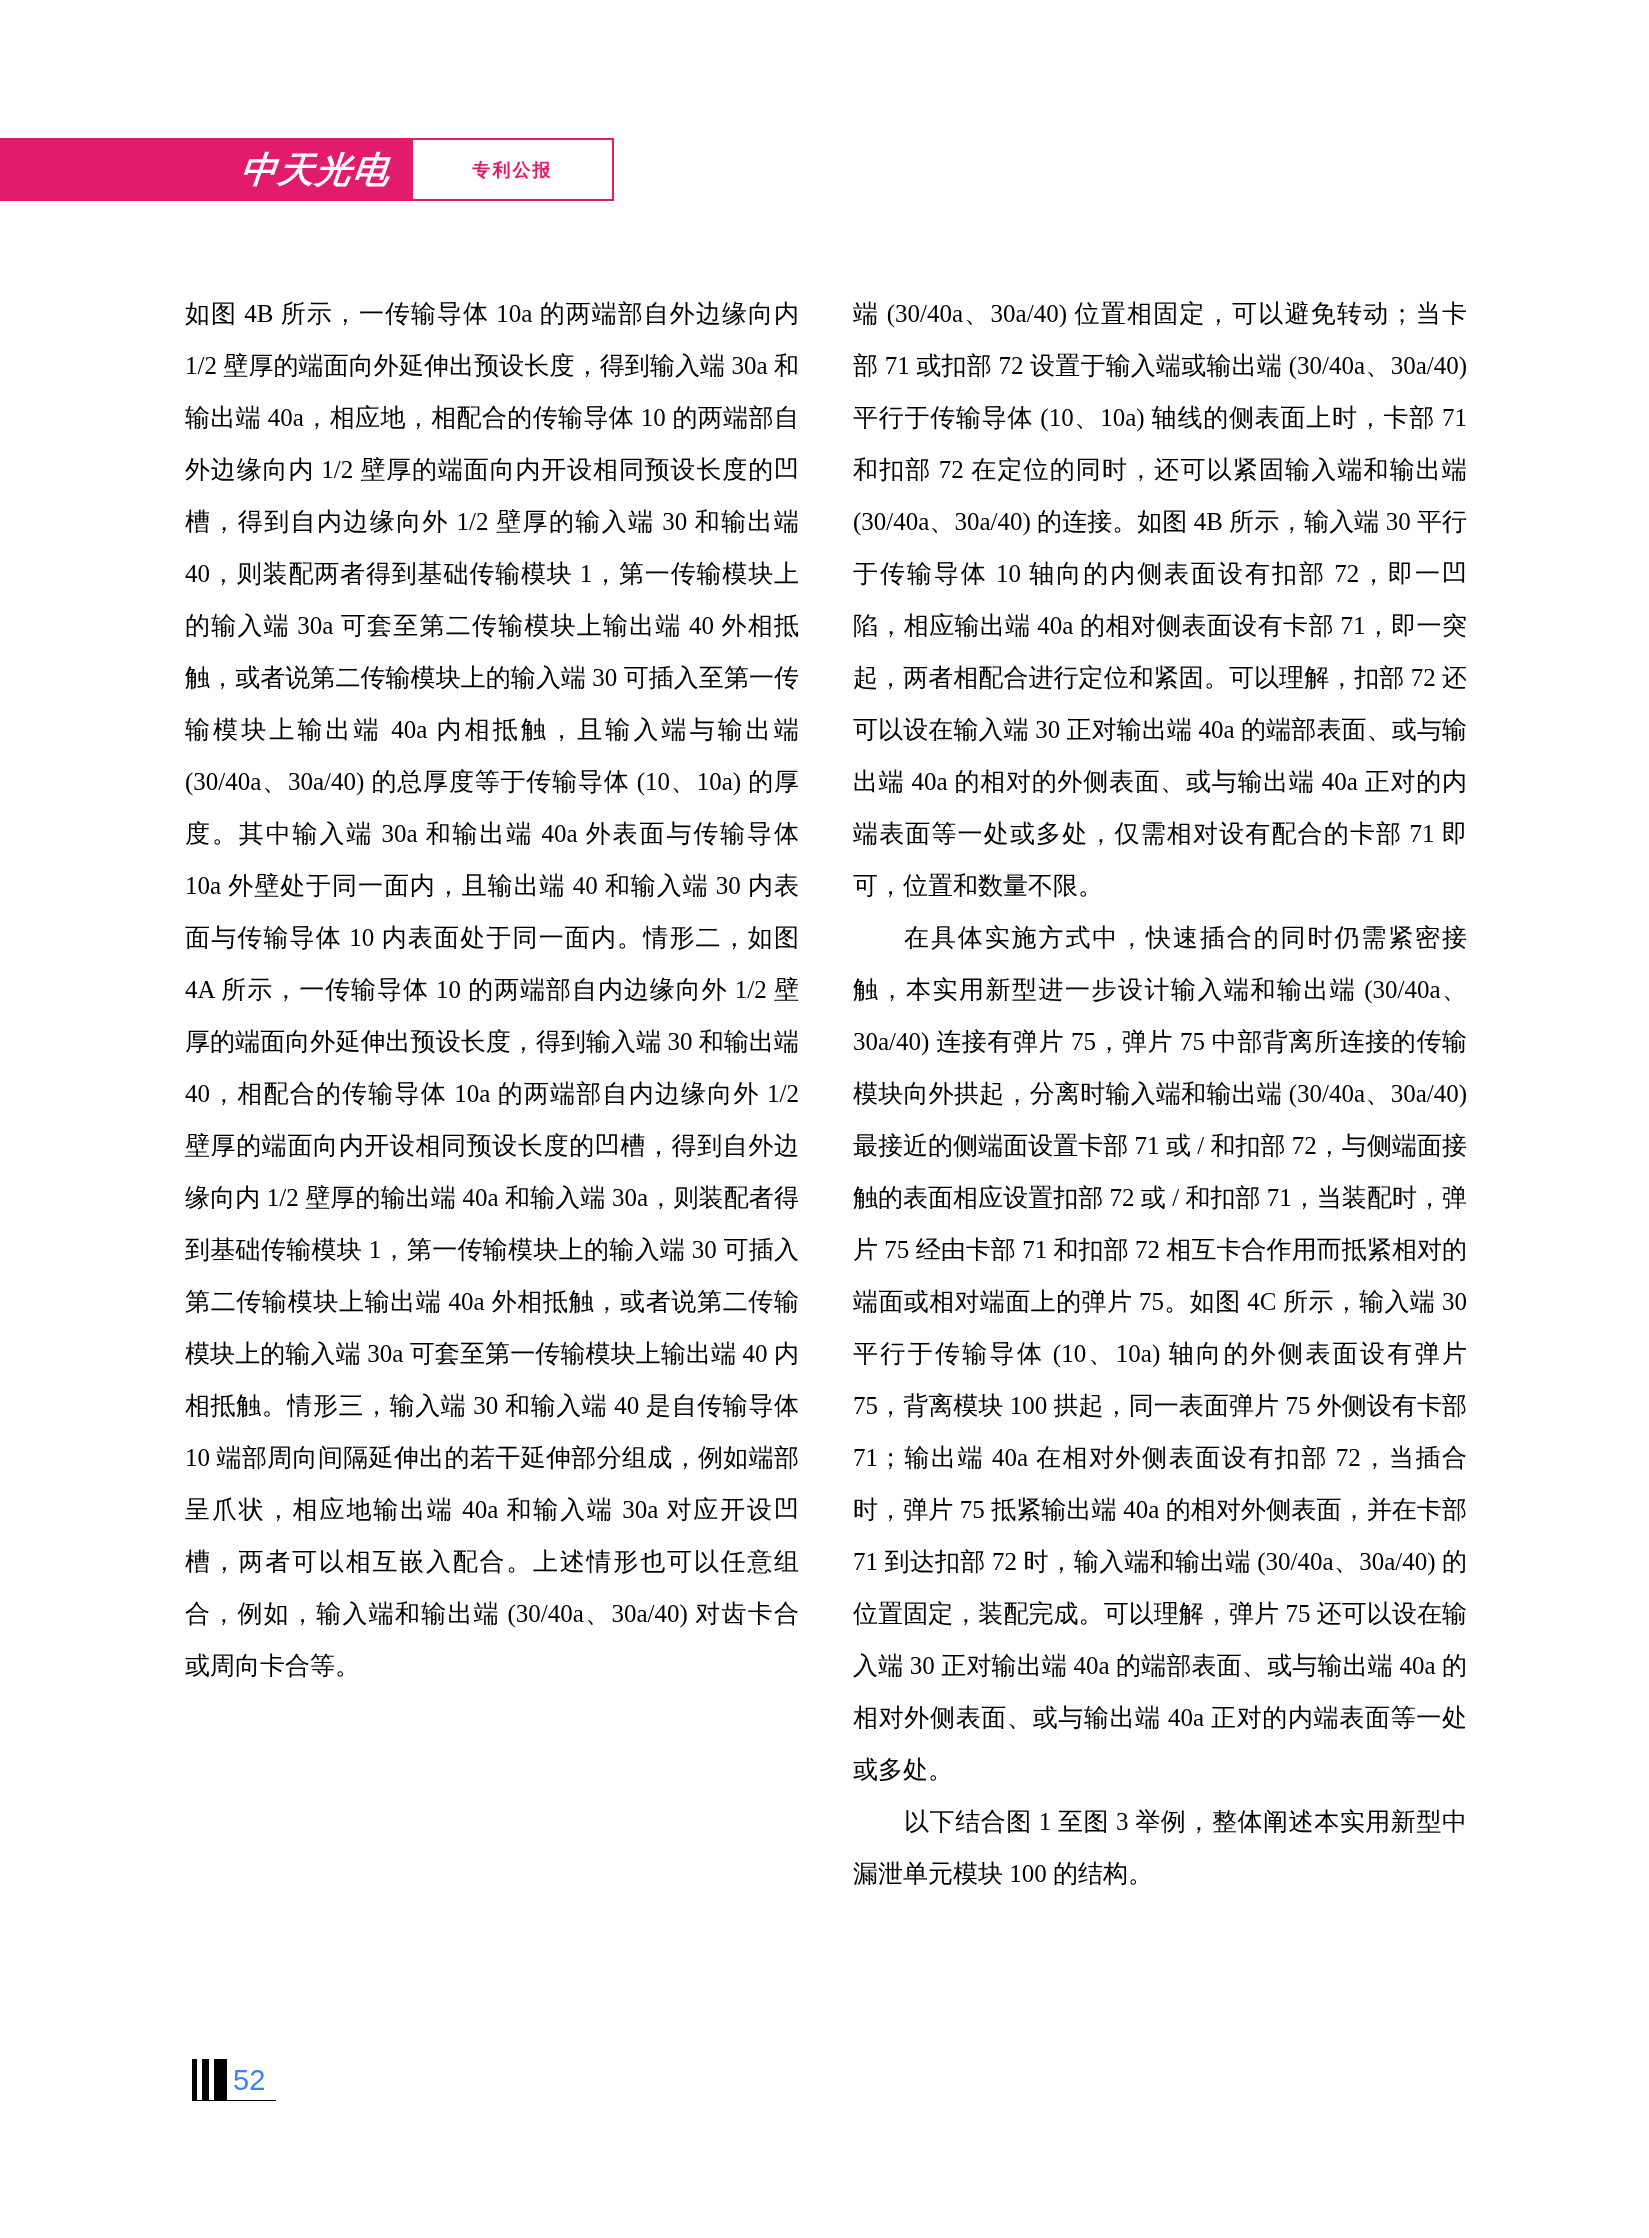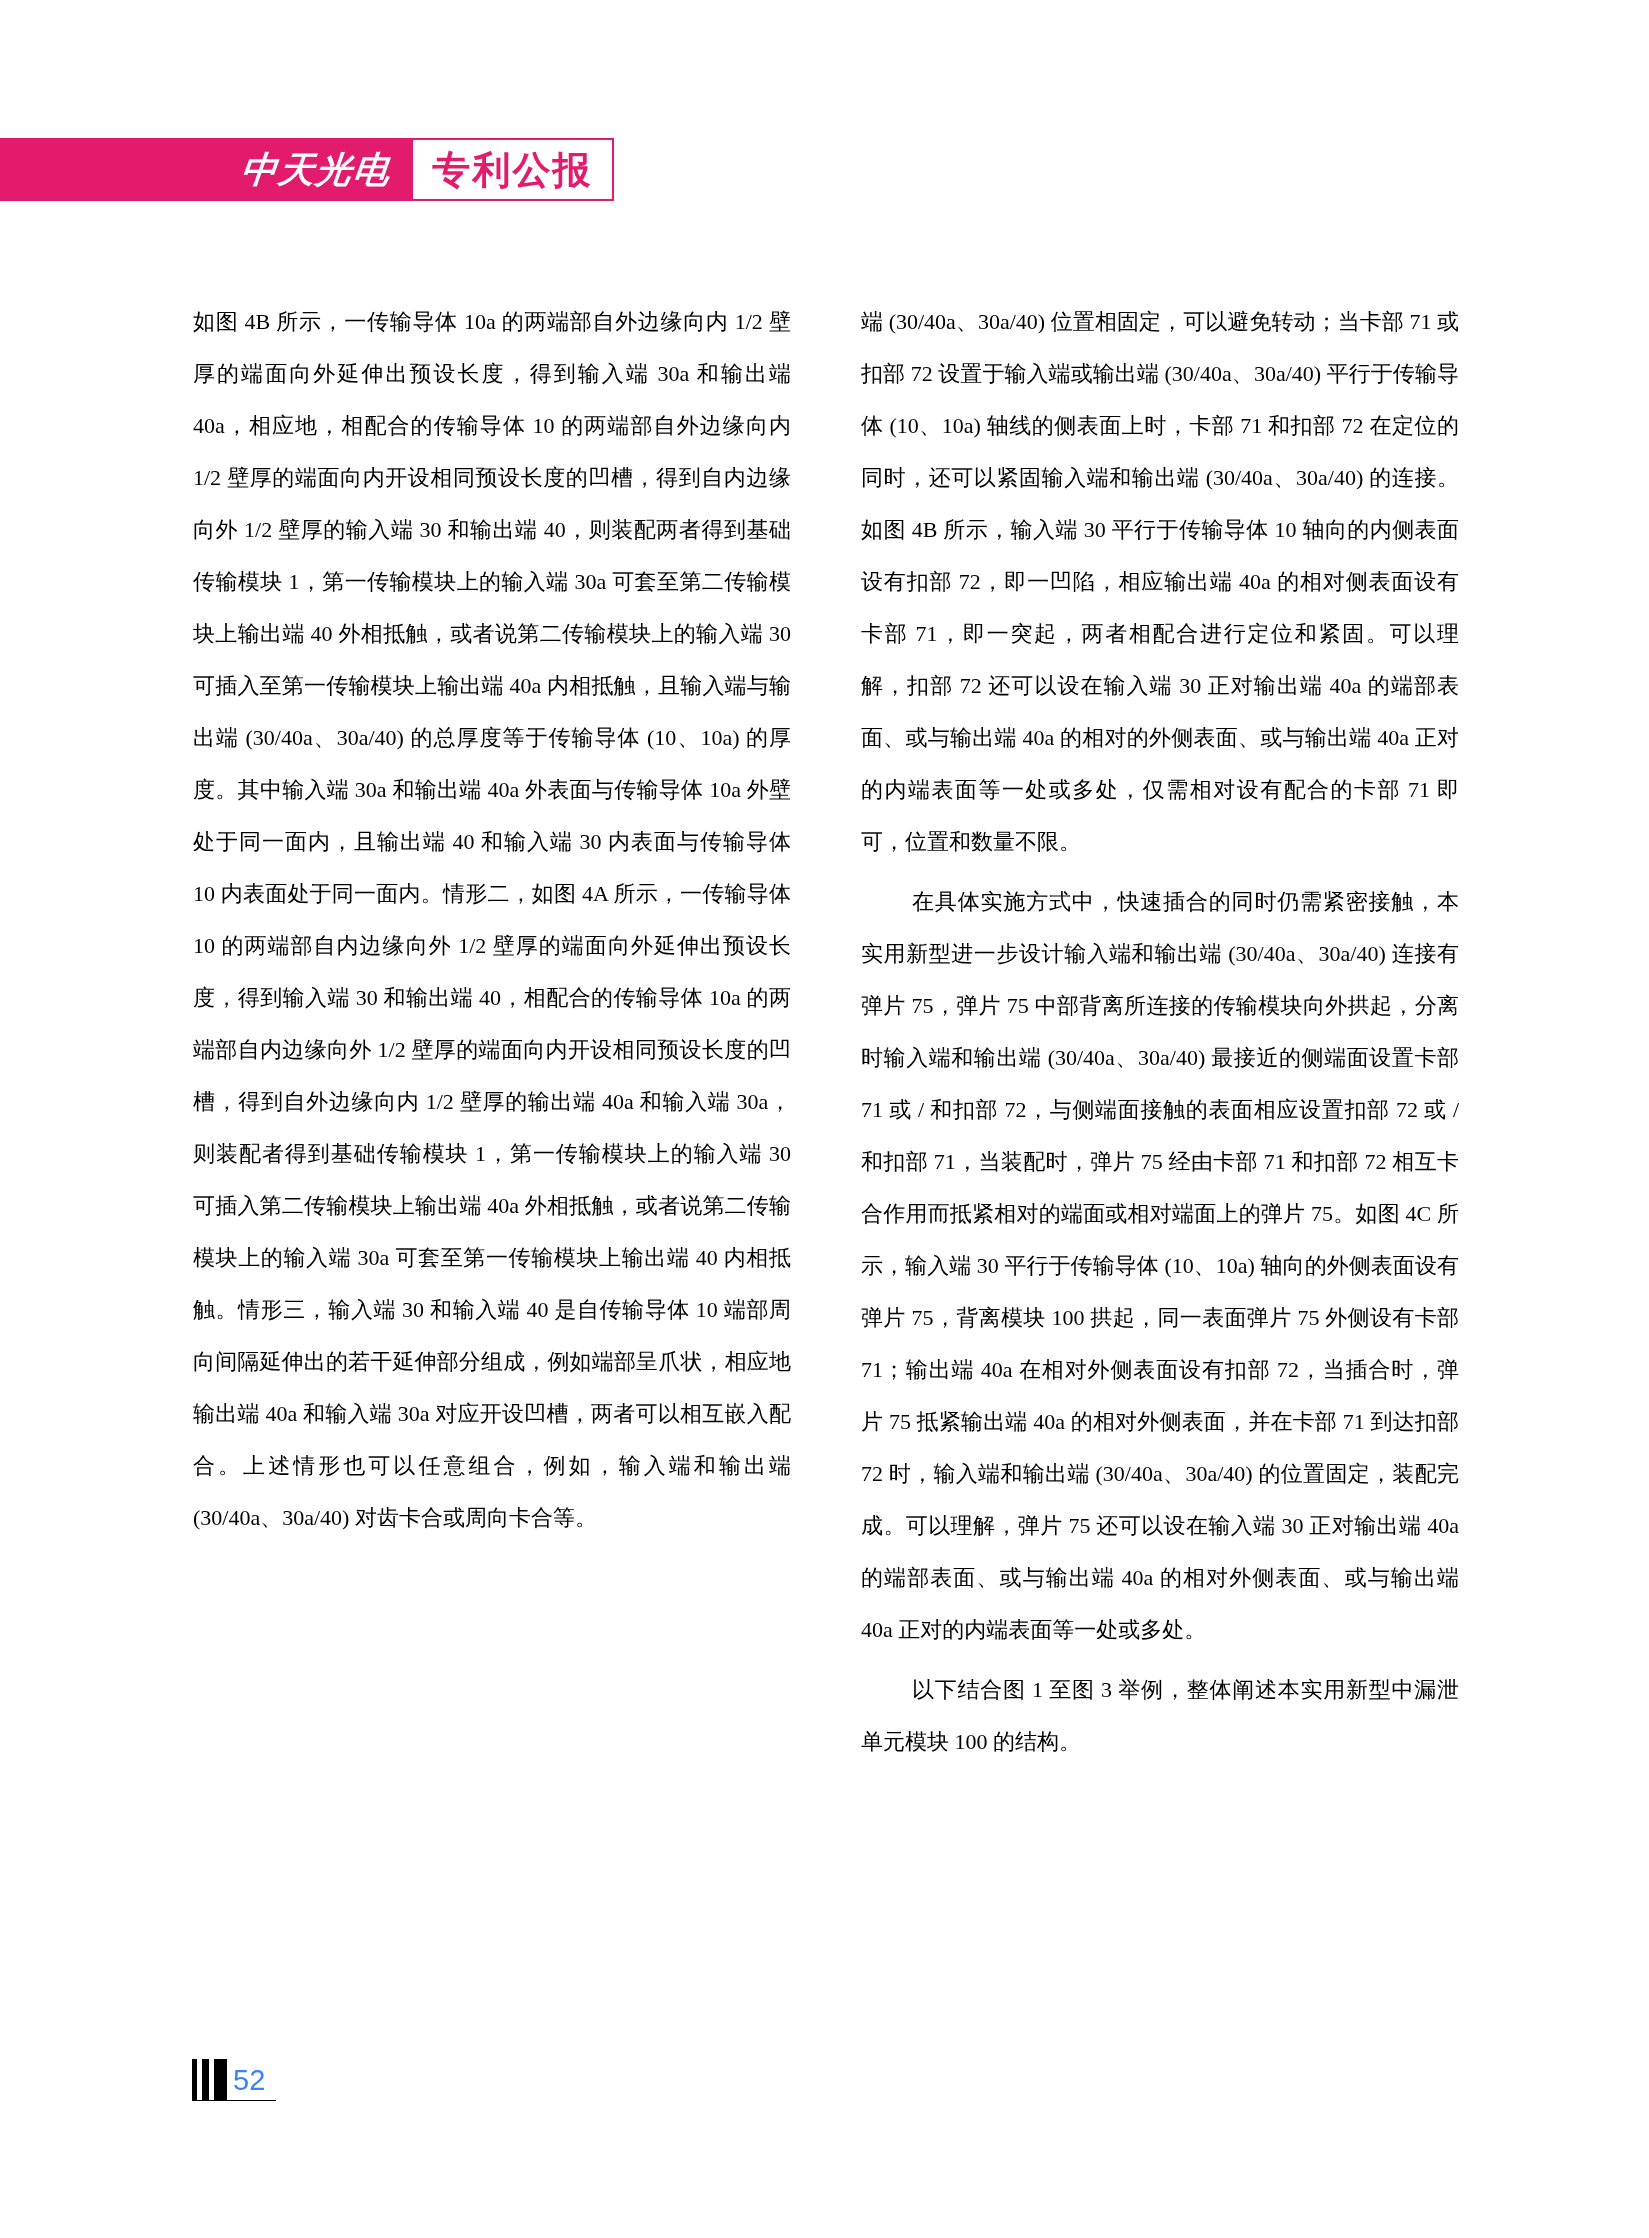--- a/index.html
+++ b/index.html
@@ -50,42 +50,42 @@
     background: #ffffff;
     border: 2.1px solid #e31b6d;
     box-sizing: border-box;
     display: flex;
     align-items: center;
     justify-content: center;
   }
   .masthead-tag-label {
     color: #e31b6d;
     font-family: "Liberation Sans", "DejaVu Sans", sans-serif;
-    font-size: 38px;
+    font-size: 18px;
     font-weight: 600;
     letter-spacing: 2.1px;
     line-height: 1;
   }
 
   
   .columns {
     position: absolute;
     left: 185px;
     top: 288px;
     width: 1283px;
     display: flex;
     gap: 54px;
   }
   .column {
     width: 614px;
     flex: 0 0 614px;
   }
   .column p {
-    margin: 8px;
-    font-size: 22px;
+    margin: 0;
+    font-size: 25px;
     line-height: 52px;
     text-align: justify;
     text-justify: inter-ideograph;
     color: #000000;
     letter-spacing: 0px;
     font-family: "Liberation Serif", "DejaVu Serif", serif;
   }
   .column p.indent {
     text-indent: 51px;
   }

